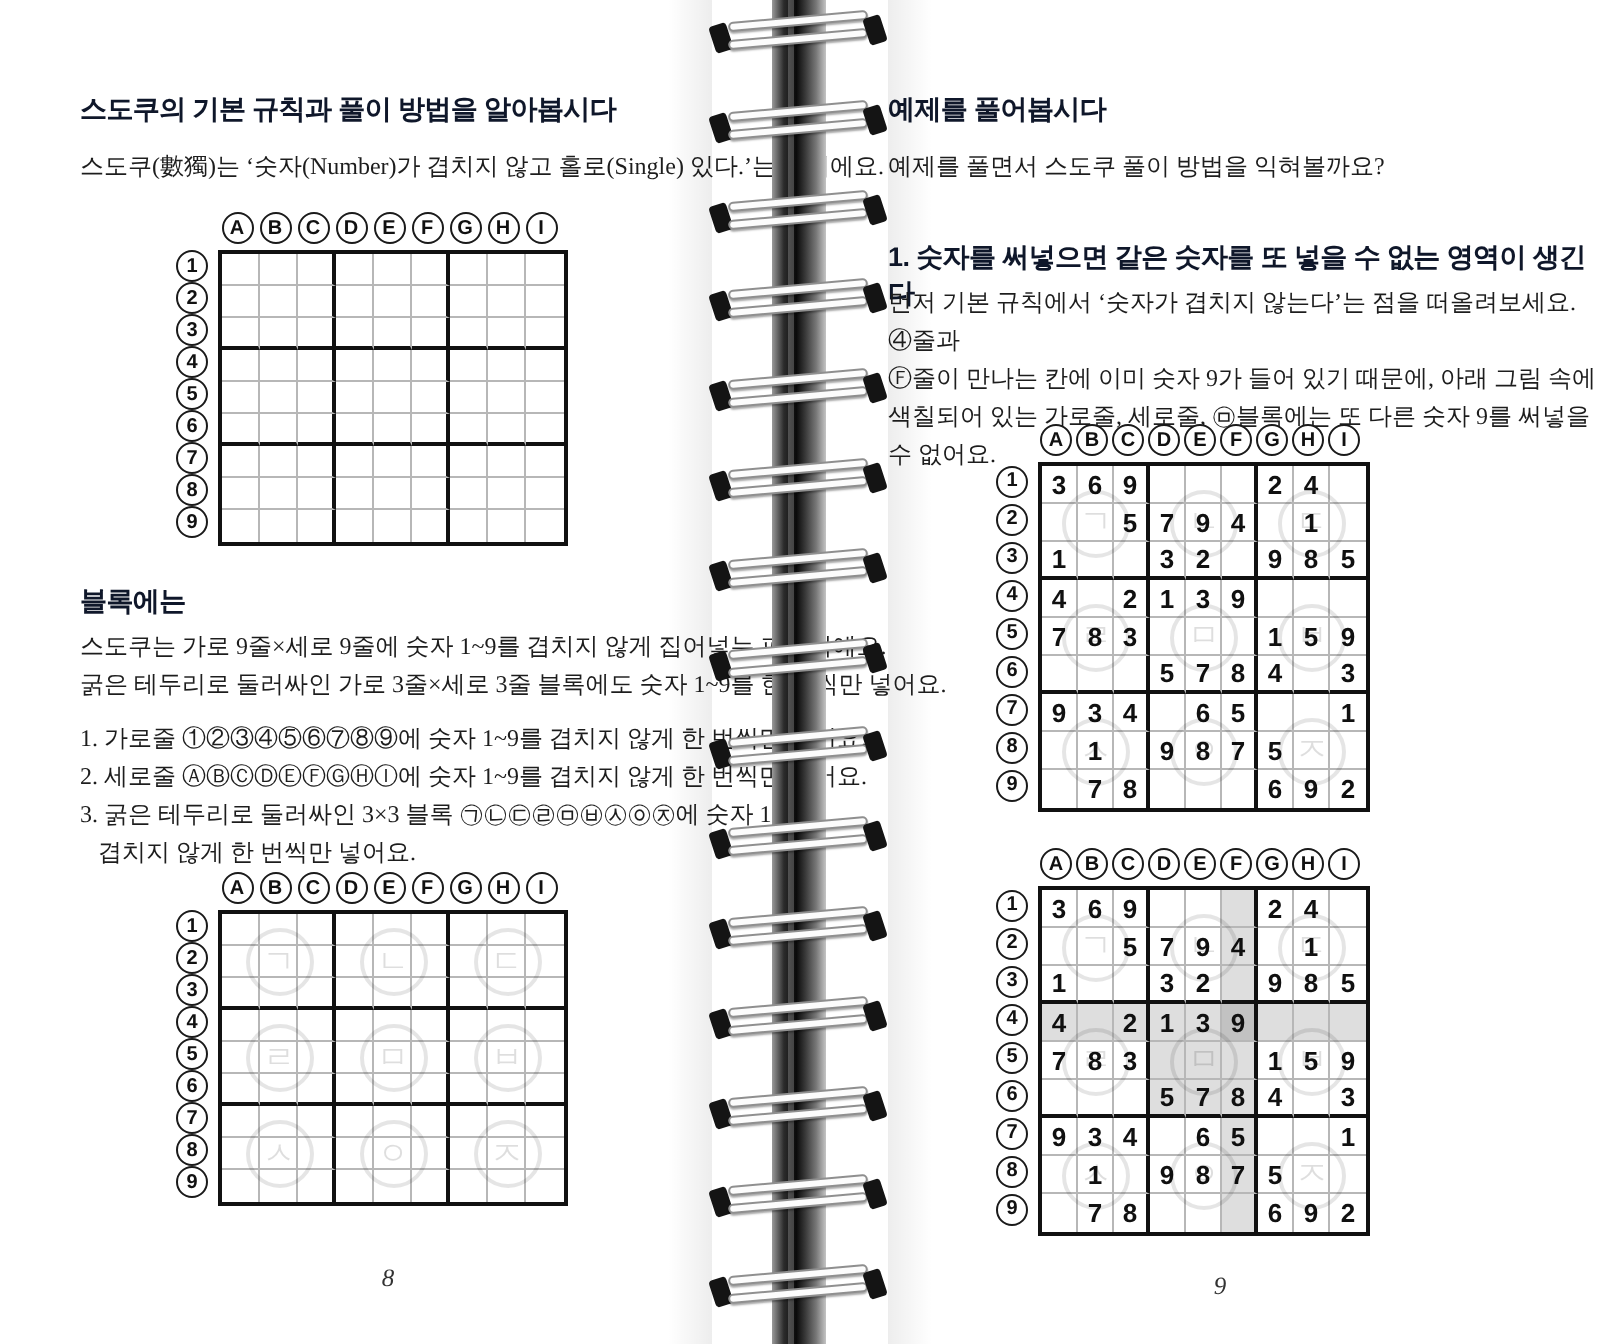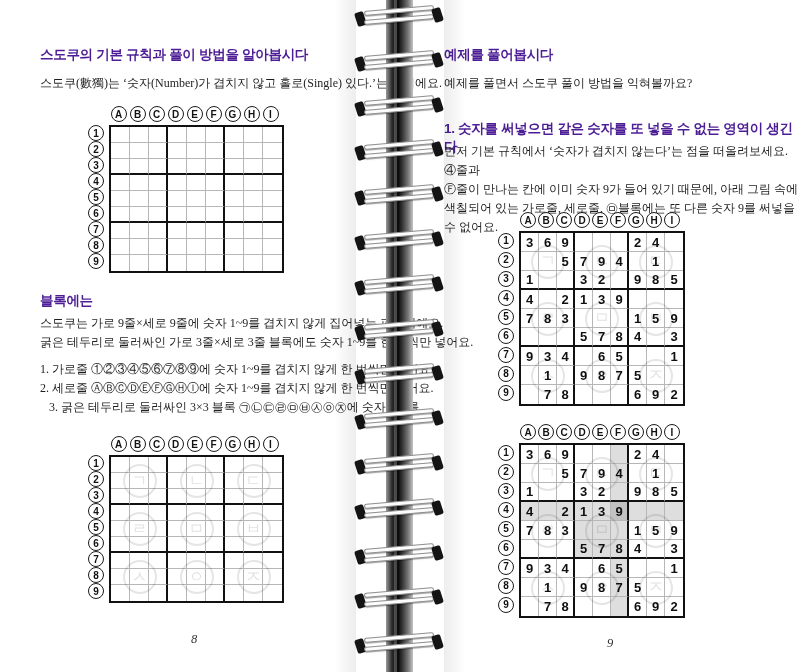--- a/index.html
+++ b/index.html
@@ -6,21 +6,21 @@
   html,body { margin:0; padding:0; }
   body {
     width:800px; height:672px; background:#ffffff; overflow:hidden; position:relative;
     font-family:"Liberation Serif","DejaVu Serif",serif; color:#222;
   }
   .abs { position:absolute; }
 
   
   .h-title {
     font-family:"Liberation Sans","DejaVu Sans",sans-serif; font-weight:bold;
-    font-size:13.5px; color:#4c1d95; letter-spacing:-0.3px; margin:0;
+    font-size:13.5px; color:#0f172a; letter-spacing:-0.3px; margin:0;
   }
   .body-line { font-size:12px; line-height:19px; margin:0; color:#1d1d1d; }
   .list p { font-size:12px; line-height:19px; margin:0; color:#1d1d1d; }
   .list p:last-child { padding-left:9px; }
   .pagenum { font-style:italic; font-size:12.5px; color:#333; }
 
   
   .sudoku { position:absolute; --cw:19px; --ch:16px; }
   .sudoku.s-right { --cw:18px; --ch:19px; }
   .cols { display:flex; margin-left:23px; margin-bottom:3px; }
@@ -238,20 +238,21 @@
 
   <h2 class="abs h-title" style="left:40px; top:292px;">블록에는</h2>
   <div class="abs" style="left:40px; top:314px;">
     <p class="body-line">스도쿠는 가로 9줄×세로 9줄에 숫자 1~9를 겹치지 않게 집어넣는 퍼즐이에요.</p>
     <p class="body-line">굵은 테두리로 둘러싸인 가로 3줄×세로 3줄 블록에도 숫자 1~9를 한 번씩만 넣어요.</p>
   </div>
   <div class="abs list" style="left:40px; top:360px;">
     <p>1. 가로줄 ①②③④⑤⑥⑦⑧⑨에 숫자 1~9를 겹치지 않게 한 번씩만 넣어요.</p>
     <p>2. 세로줄 ⒶⒷⒸⒹⒺⒻⒼⒽⒾ에 숫자 1~9를 겹치지 않게 한 번씩만 넣어요.</p>
     <p>3. 굵은 테두리로 둘러싸인 3×3 블록 ㉠㉡㉢㉣㉤㉥㉦㉧㉨에 숫자 1~9를</p>
+    <p>겹치지 않게 한 번씩만 넣어요.</p>
   </div>
 
   <div class="sudoku s-left" style="left:86px; top:436px;">
       <div class="cols">
         <div class="hdr">
           <div class="circ">A</div>
         </div>
         <div class="hdr">
           <div class="circ">B</div>
         </div>

